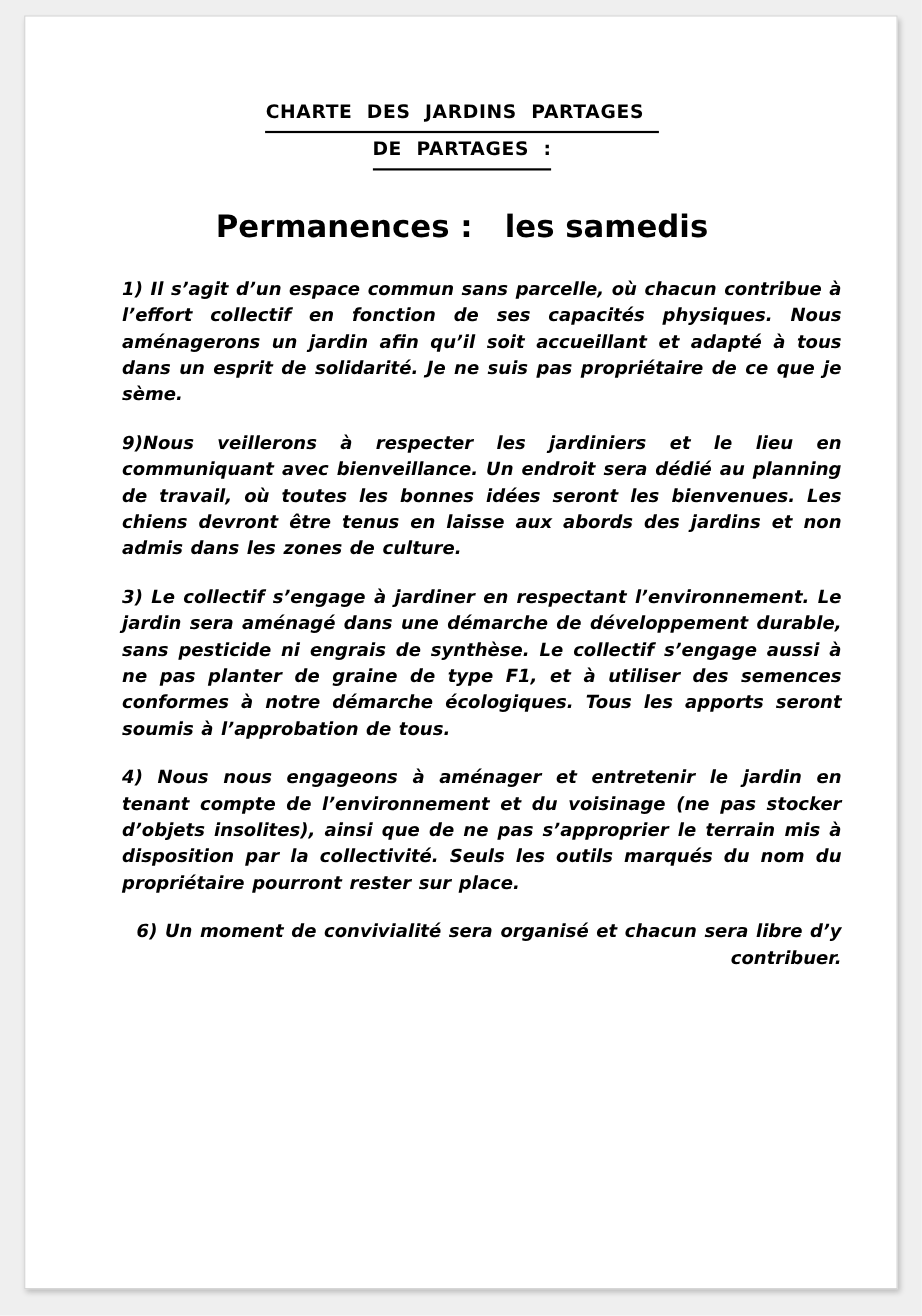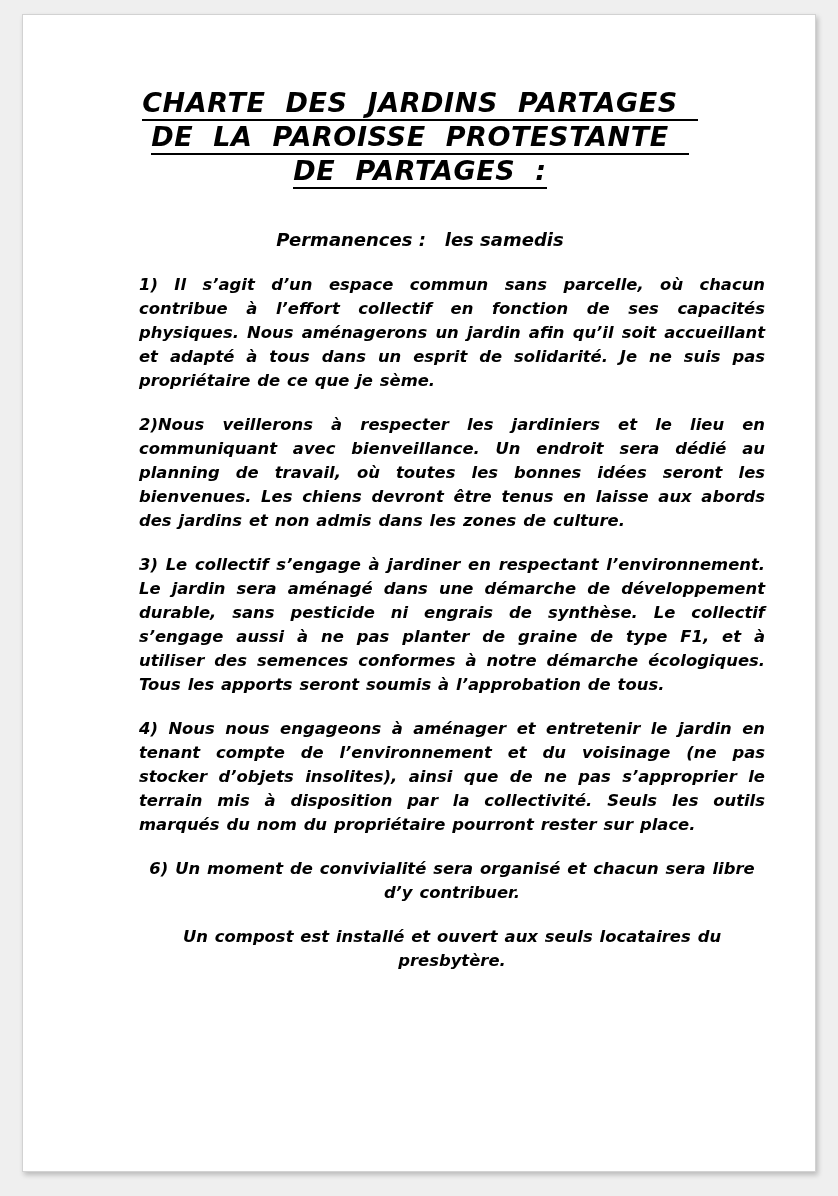--- a/index.html
+++ b/index.html
@@ -35,90 +35,86 @@
   }
 
   
   .title-block {
     margin-top: 72px;
     text-align: center;
   }
   .title-line {
     font-family: "DejaVu Sans", sans-serif;
     font-weight: bold;
-    font-style: italic;
-    font-size: 27px;
+    font-size: 17px;
     letter-spacing: 0.6px;
     line-height: 31px;
     color: #000;
     white-space: pre;
     display: block;
   }
   .title-line > span {
     border-bottom: 2px solid #000;
     padding-bottom: 1px;
     display: inline-block;
   }
 
   
   .subtitle-block {
     margin-top: 36px;
     text-align: center;
   }
   .subtitle-line {
     font-family: "DejaVu Sans", sans-serif;
     font-weight: bold;
-    font-style: italic;
-    font-size: 18px;
+    font-size: 28px;
     line-height: 30px;
     color: #000;
     white-space: pre;
     display: block;
   }
 
   
   .para-area {
-    margin-top: 18px;
-    padding-left: 116px;
+    margin-top: 30px;
+    padding-left: 88px;
     padding-right: 52px;
   }
   .para {
     font-family: "DejaVu Sans", sans-serif;
     font-weight: bold;
     font-style: italic;
     font-size: 16.4px;
     line-height: 24px;
     color: #000;
     text-align: justify;
     text-justify: inter-word;
     margin: 0 0 20px 0;
     word-spacing: 1.2px;
   }
   .para:last-child { margin-bottom: 0; }
-  .para.no-justify { text-align: center; }
+  .para.no-justify { text-align: right; }
 </style>
 </head>
 <body>
 
 <div class="page-wrap">
   <div class="doc-body">
 
     <div class="title-block">
       <div class="title-line"><span>CHARTE  DES  JARDINS  PARTAGES  </span></div>
-      <div class="title-line"><span>DE  LA  PAROISSE  PROTESTANTE  </span></div>
       <div class="title-line"><span>DE  PARTAGES  :</span></div>
     </div>
 
     <div class="subtitle-block">
       <div class="subtitle-line">Permanences :   les samedis</div>
     </div>
 
     <div class="para-area">
       <p class="para">1)  Il s’agit d’un espace commun sans parcelle, où chacun contribue à l’effort collectif en fonction de ses capacités physiques. Nous aménagerons un jardin afin qu’il soit accueillant et adapté à tous dans un esprit de solidarité. Je ne suis pas propriétaire de ce que je sème.</p>
-      <p class="para">2)Nous veillerons à respecter les jardiniers et le lieu en communiquant avec bienveillance. Un endroit sera dédié au planning de travail, où toutes les bonnes idées seront les bienvenues. Les chiens devront être tenus en laisse aux abords des jardins et non admis dans les zones de culture.</p>
+      <p class="para">9)Nous veillerons à respecter les jardiniers et le lieu en communiquant avec bienveillance. Un endroit sera dédié au planning de travail, où toutes les bonnes idées seront les bienvenues. Les chiens devront être tenus en laisse aux abords des jardins et non admis dans les zones de culture.</p>
       <p class="para">3)  Le collectif s’engage à jardiner en respectant l’environnement. Le jardin sera aménagé dans une démarche de développement durable, sans pesticide ni engrais de synthèse. Le collectif s’engage aussi à ne pas planter de graine de type F1, et à utiliser des semences conformes à notre démarche écologiques. Tous les apports seront soumis à l’approbation de tous.</p>
       <p class="para">4)  Nous nous engageons à aménager et entretenir le jardin en tenant compte de l’environnement et du voisinage (ne pas stocker d’objets insolites), ainsi que de ne pas s’approprier le terrain mis à disposition par la collectivité.  Seuls les outils marqués du nom du propriétaire pourront rester sur place.</p>
       <p class="para no-justify">6)  Un moment de convivialité sera organisé et chacun sera libre d’y contribuer.</p>
-      <p class="para no-justify">Un compost est installé et ouvert aux seuls locataires du presbytère.</p>
     </div>
 
   </div>
 </div>
 
 </body></html>

